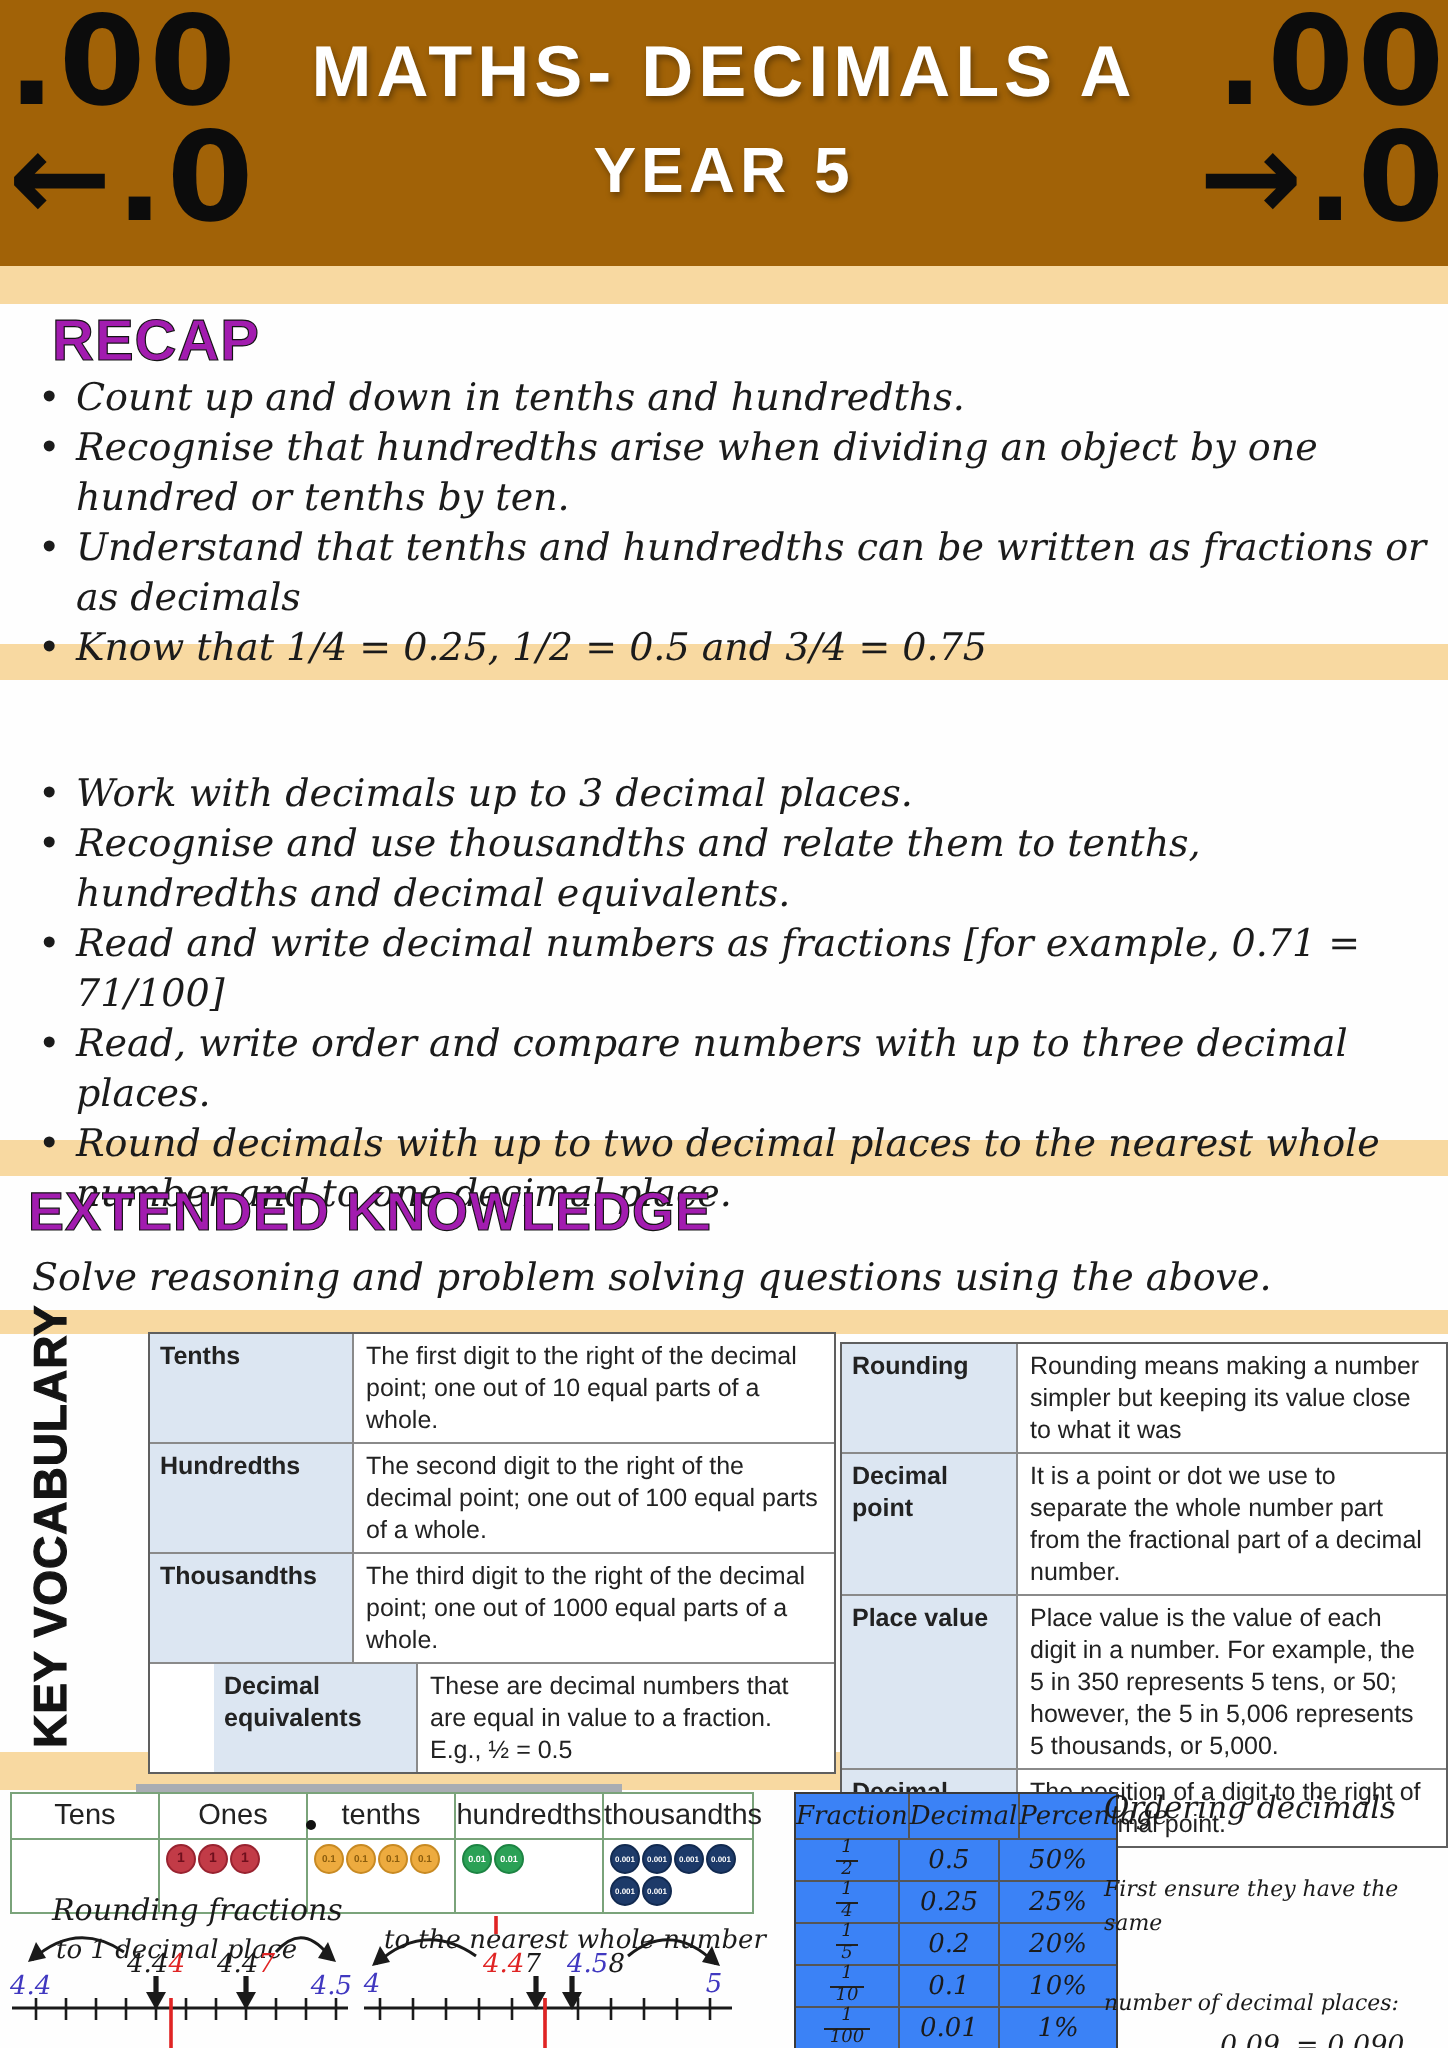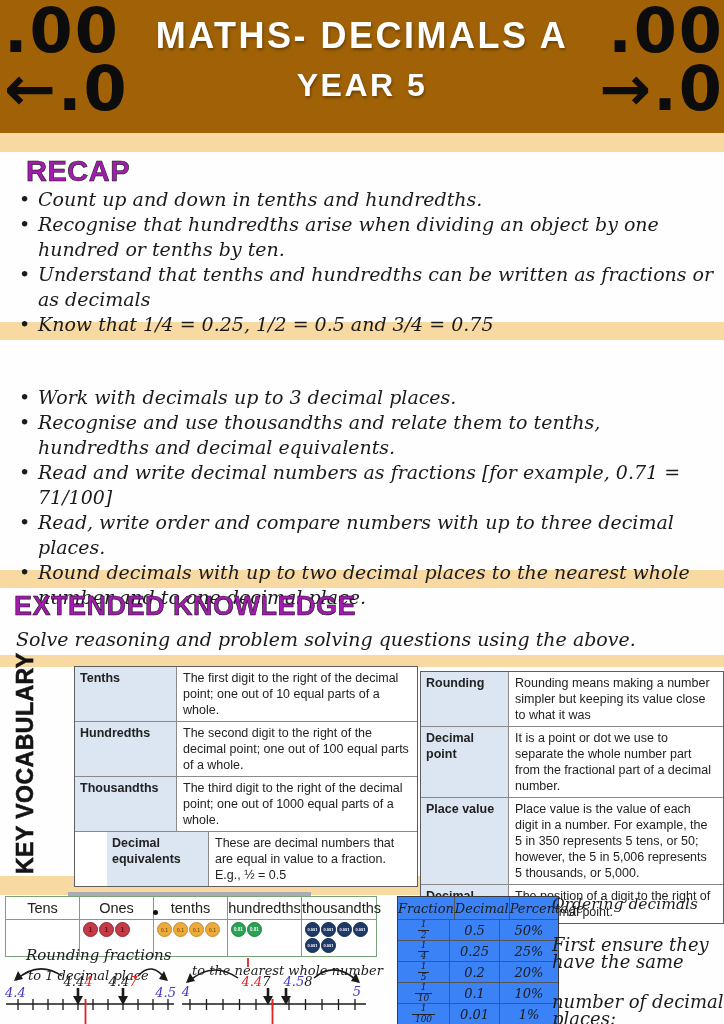--- a/index.html
+++ b/index.html
@@ -89,21 +89,21 @@
   .ft-cell:nth-child(2){flex:0 0 50px;}
   .ft-cell:nth-child(3){flex:1;border-right:none;}
   .frac{display:inline-block;text-align:center;font-size:9px;line-height:1.05;font-style:italic;
         font-family:"DejaVu Serif",serif;}
   .frac .fnum{display:block;border-bottom:1px solid #222;padding:0 3px;}
   .frac .fden{display:block;padding:0 3px;}
 
   
   .ordering{position:absolute;left:552px;top:895px;width:172px;}
   .ordering .ord-title{font-size:15.5px;margin:0 0 6px 0;}
-  .ordering .ord-line{font-size:18px;line-height:16.5px;margin-top:24px;}
+  .ordering .ord-line{font-size:11px;line-height:16.5px;margin-top:24px;}
   .ord-eqs{margin-top:4px;}
   .ord-eq{display:flex;font-size:13.5px;line-height:17.5px;}
   .ord-eq .l{flex:0 0 88px;text-align:right;padding-right:8px;}
   .ord-eq .r{text-align:left;}
 
   
   .rf-title{position:absolute;left:26px;top:946px;font-size:15px;}
   .rf-cap-left{position:absolute;left:28px;top:968px;font-size:13px;}
   .rf-cap-right{position:absolute;left:192px;top:963px;font-size:13px;}
   svg.numline{position:absolute;overflow:visible;}

